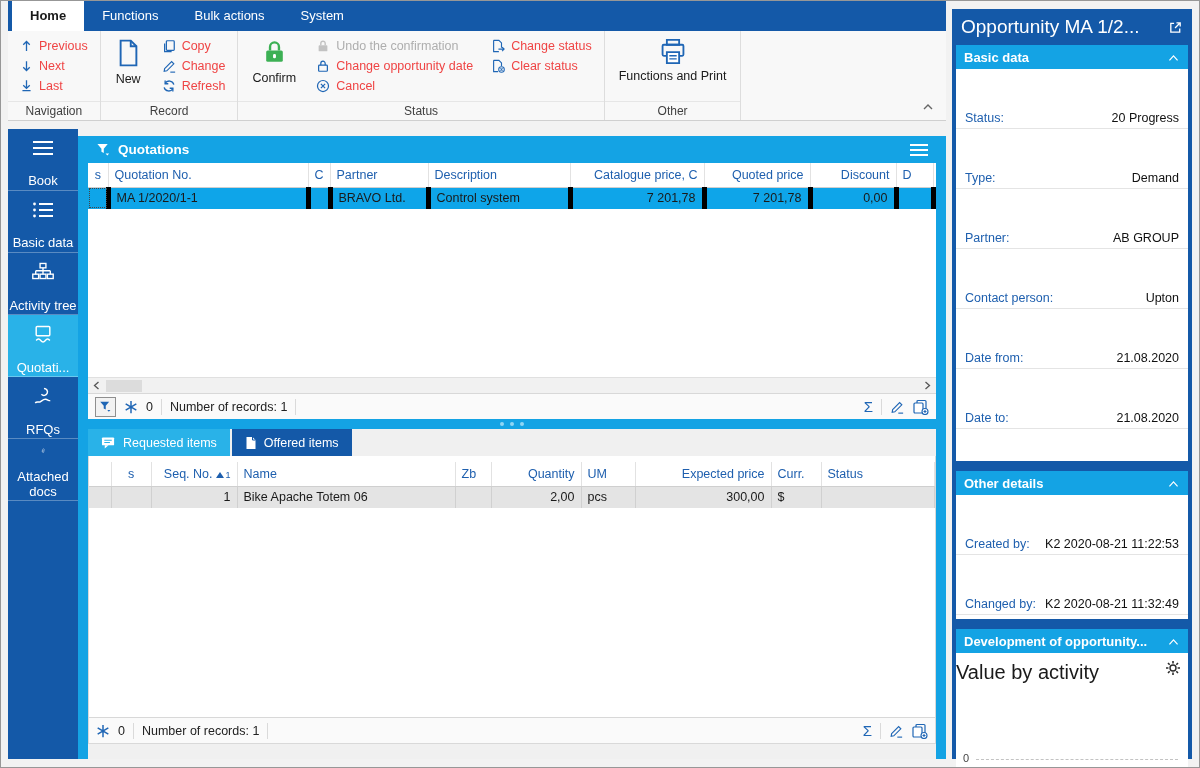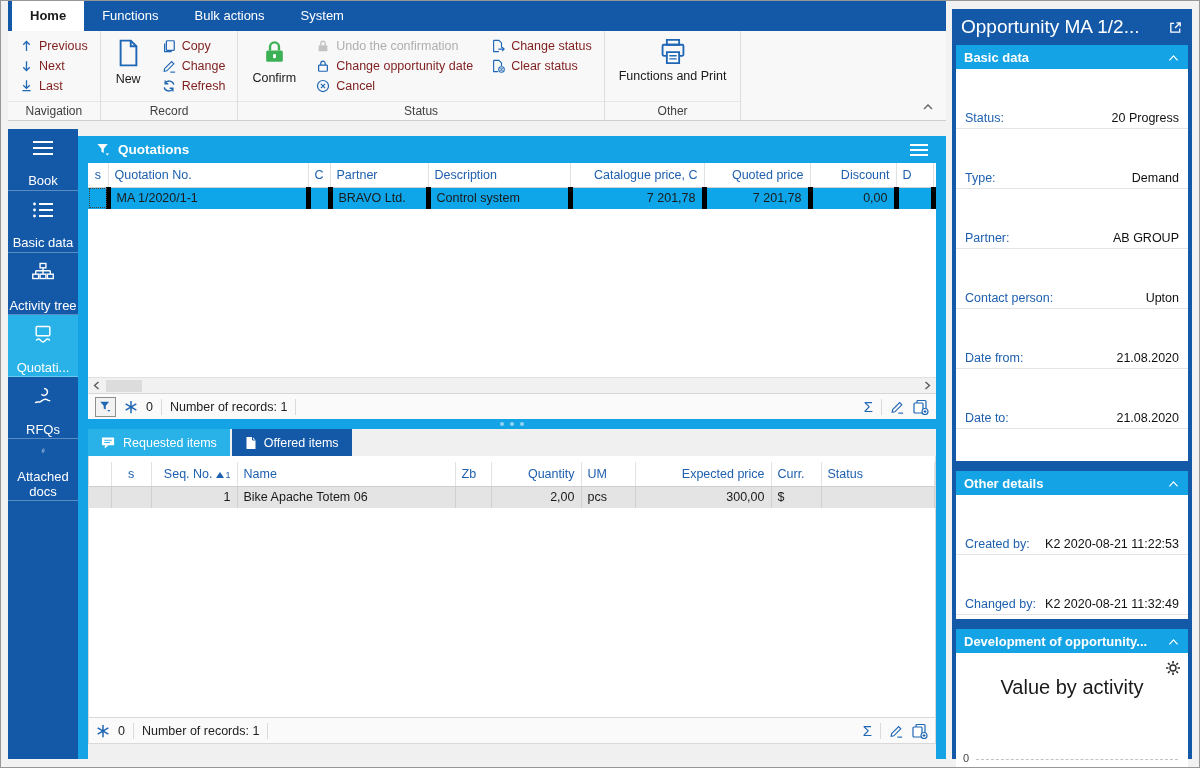--- a/index.html
+++ b/index.html
@@ -25,21 +25,21 @@
   .tabbar { height:30px; flex:none; background:#1459A8; display:flex; padding-left:4px; }
   .rtab { padding:0 18px; line-height:30px; color:#fff; font-size:13px; cursor:default; }
   .rtab.active { background:#fff; color:#1a1a1a; font-weight:bold; }
   .toolbar { height:90px; flex:none; background:#f8f8f8; border-bottom:1px solid #cfcfcf;
              display:flex; position:relative; }
   .group { display:flex; flex-direction:column; border-right:1px solid #ddd; }
   .group-content { flex:1; display:flex; align-items:flex-start; padding:5px 8px 0 8px; gap:10px; }
   .group-label { height:19px; line-height:18px; text-align:center; font-size:12px; color:#3f3f3f;
                  border-top:1px solid #e6e6e6; }
   .btn-col { display:flex; flex-direction:column; }
-  .small-btn { display:flex; align-items:center; gap:6px; padding:3px 4px; font-size:12.5px; color:#7f1d1d; white-space:nowrap; }
+  .small-btn { display:flex; align-items:center; gap:6px; padding:3px 4px; font-size:12.5px; color:#ef4444; white-space:nowrap; }
   .small-btn.disabled { color:#aeaeae; }
   .big-btn { display:flex; flex-direction:column; align-items:center; justify-content:flex-start;
              gap:4px; font-size:12.5px; color:#1a1a1a; padding:2px 6px; text-align:center; line-height:1.15; }
   .ribbon-collapse { position:absolute; right:12px; bottom:5px; }
 
   
   .workspace { flex:1; min-height:0; display:flex; margin-top:8px; }
   .sidebar { width:70px; flex:none; background:#1459A8; display:flex; flex-direction:column; }
   .side-item { height:62px; flex:none; display:flex; flex-direction:column; align-items:center;
                padding-top:9px; border-bottom:1px solid rgba(255,255,255,.3); color:#fff; }
@@ -106,21 +106,21 @@
   .card-header { height:24px; background:#14A3E4; color:#fff; font-size:13px; font-weight:bold;
                  display:flex; align-items:center; justify-content:space-between; padding:0 8px; white-space:nowrap; overflow:hidden; }
   .frow { display:flex; justify-content:space-between; align-items:center; padding:3px 9px;
           border-bottom:1px solid #e4e4e4; font-size:12.5px;margin-top:39px; }
   .frow .fl { color:#1e5fae; white-space:nowrap; }
   .frow .fv { color:#111; white-space:nowrap; }
   .card.basic { padding-bottom:32px; }
   .card.other { margin-top:10px; padding-bottom:4px; }
   .card.dev { margin-top:10px; height:262px; display:flex; flex-direction:column; }
   .chart { flex:1; position:relative; background:#fff; }
-  .chart-title { position:absolute; top:23px; left:0; right:0; text-align:center; font-size:20px; color:#1a1a1a; }
+  .chart-title { position:absolute; top:8px; left:0; right:0; font-size:20px; color:#1a1a1a; }
   .chart-gear { position:absolute; top:7px; right:7px; }
   .ytick { position:absolute; left:7px; top:99px; font-size:11px; color:#444; }
   .gridline { position:absolute; left:20px; right:10px; top:106px; border-top:1px dashed #c3c3c3; }
   .xtickmark { position:absolute; left:50%; top:147px; width:1px; height:6px; background:#888; }
   .xtick { position:absolute; left:50%; top:157px; transform:translateX(-50%);
            writing-mode:vertical-rl; text-orientation:mixed; transform:translateX(-50%) rotate(180deg);
            font-size:11px; color:#333; }
   .rp-fill { flex:1; }
   .card.settings { margin-bottom:6px; }
   .settings-body { display:flex; gap:12px; padding:6px 8px 10px 8px; }

